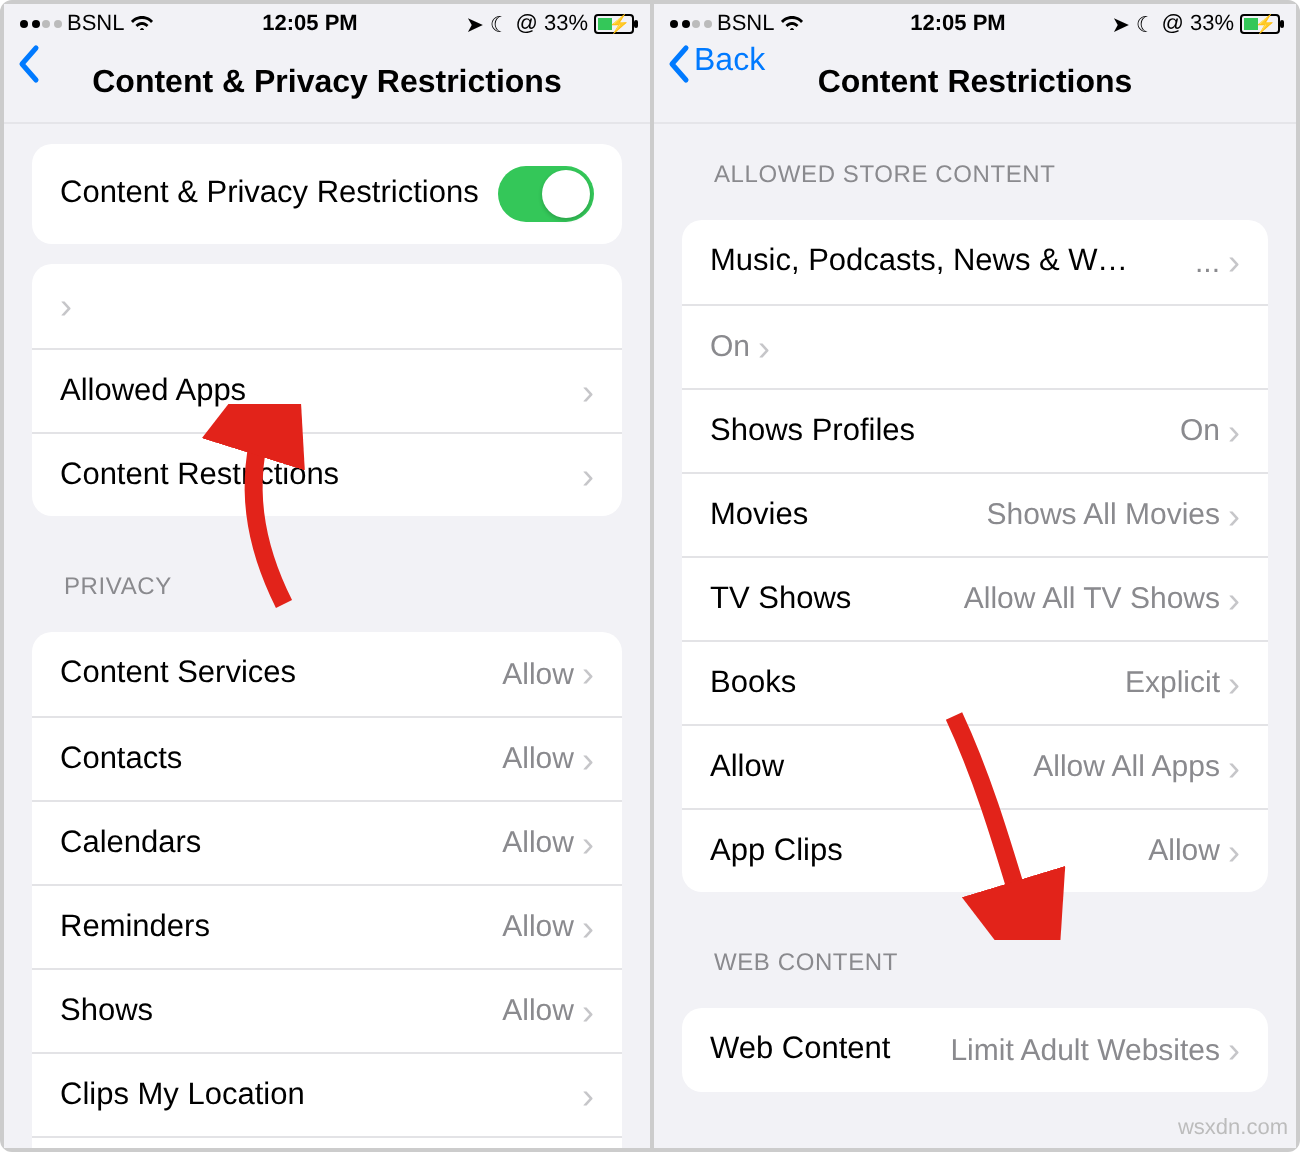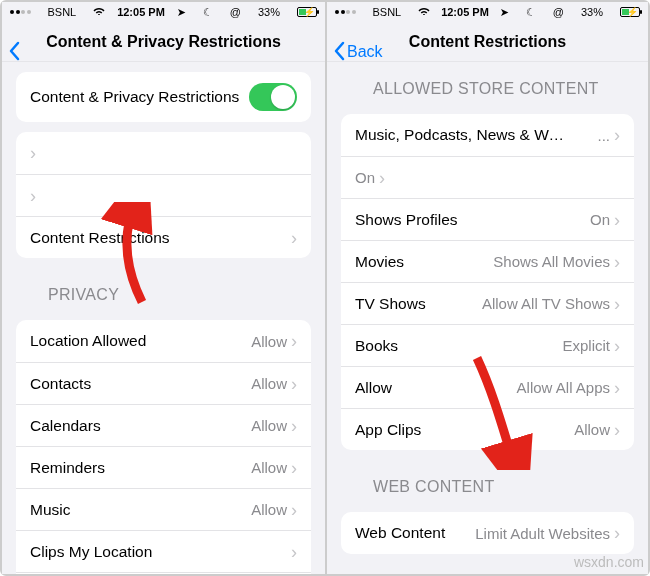--- a/index.html
+++ b/index.html
@@ -30,43 +30,43 @@
   .statusbar {
     height: 20px;
     background: #f2f2f6;
     display: flex;
     align-items: center;
     justify-content: space-between;
     padding: 0 8px;
     font-size: 11px;
     font-weight: 500;
   }
-  .status-left, .status-right { display:flex; align-items:center; gap:17px; }
+  .status-left, .status-right { display:flex; align-items:center; gap:3px; }
   .dots { display:flex; gap:1.5px; }
   .dot { width:4px; height:4px; border-radius:50%; background:#000; }
   .dot.dim { background:#bbb; }
   .navbar {
     height: 40px;
     background: #f2f2f6;
     display:flex;
     align-items:center;
     justify-content:center;
     position:relative;
     border-bottom: 0.5px solid rgba(0,0,0,0.05);
   }
   .navback {
     position:absolute; left:6px; top:0; bottom:0;
-    display:flex; align-items:flex-end; gap:2px;
+    display:flex; align-items:flex-start; gap:2px;
     color:#007aff; font-size:16px;
   }
   .navtitle { font-size:16px; font-weight:600; color:#000; }
   .content { overflow-y:auto; height:calc(100% - 60px); padding-bottom:20px; }
   .section-header {
-    font-size:16px; color:#8a8a8e; letter-spacing:0.3px;
-    padding: 18px 16px 6px 46px;
+    font-size:12px; color:#8a8a8e; letter-spacing:0.3px;
+    padding: 18px 16px 6px 30px;
     text-transform:uppercase;
   }
   .group {
     background:#fff;
     margin: 10px 14px;
     border-radius:10px;
     overflow:hidden;
   }
   .row {
     display:flex; align-items:center; justify-content:space-between;
@@ -87,21 +87,21 @@
     content:""; position:absolute; right:2px; top:2px;
     width:24px; height:24px; border-radius:50%; background:#fff;
     box-shadow:0 1px 2px rgba(0,0,0,0.2);
   }
   .arrow {
     position:absolute;
     pointer-events:none;
   }
   .watermark {
     position:absolute; right:6px; bottom:6px;
-    font-size:14px; color:#bcbcbc;margin-left:20px;
+    font-size:11px; color:#bcbcbc;margin-left:20px;
   }
   svg.icn { width:12px; height:12px; }
   .batt {
     width:20px; height:10px; border:1px solid #000; border-radius:2px;
     position:relative;
   }
   .batt::after{ content:""; position:absolute; right:-3px; top:2px; width:2px; height:4px; background:#000; border-radius:1px;}
   .batt .fill{ position:absolute; left:1px; top:1px; bottom:1px; width:40%; background:#34c759;}
   .bolt { position:absolute; left:6px; top:-1px; font-size:9px; color:#000;}
 </style>
@@ -154,32 +154,33 @@
           <span>Content &amp; Privacy Restrictions</span>
           <div class="toggle"></div>
         </div>
       </div>
 
       <div class="group">
         <div class="row">
           <span class="chev">›</span>
         </div>
         <div class="row">
+          <span>Allowed Apps</span>
           <span class="chev">›</span>
         </div>
         <div class="row">
           <span>Content Restrictions</span>
           <span class="chev">›</span>
         </div>
       </div>
 
       <div class="section-header">PRIVACY</div>
       <div class="group">
         <div class="row">
-          <span>Location Allowed</span>
+          <span>Content Services</span>
           <span class="value">
               <span>Allow</span>
               <span class="chev">›</span>
             </span>
         </div>
         <div class="row">
           <span>Contacts</span>
           <span class="value">
               <span>Allow</span>
               <span class="chev">›</span>
@@ -193,21 +194,21 @@
             </span>
         </div>
         <div class="row">
           <span>Reminders</span>
           <span class="value">
               <span>Allow</span>
               <span class="chev">›</span>
             </span>
         </div>
         <div class="row">
-          <span>Music</span>
+          <span>Shows</span>
           <span class="value">
               <span>Allow</span>
               <span class="chev">›</span>
             </span>
         </div>
         <div class="row">
           <span>Clips My Location</span>
           <span class="chev">›</span>
         </div>
         <div class="row">

